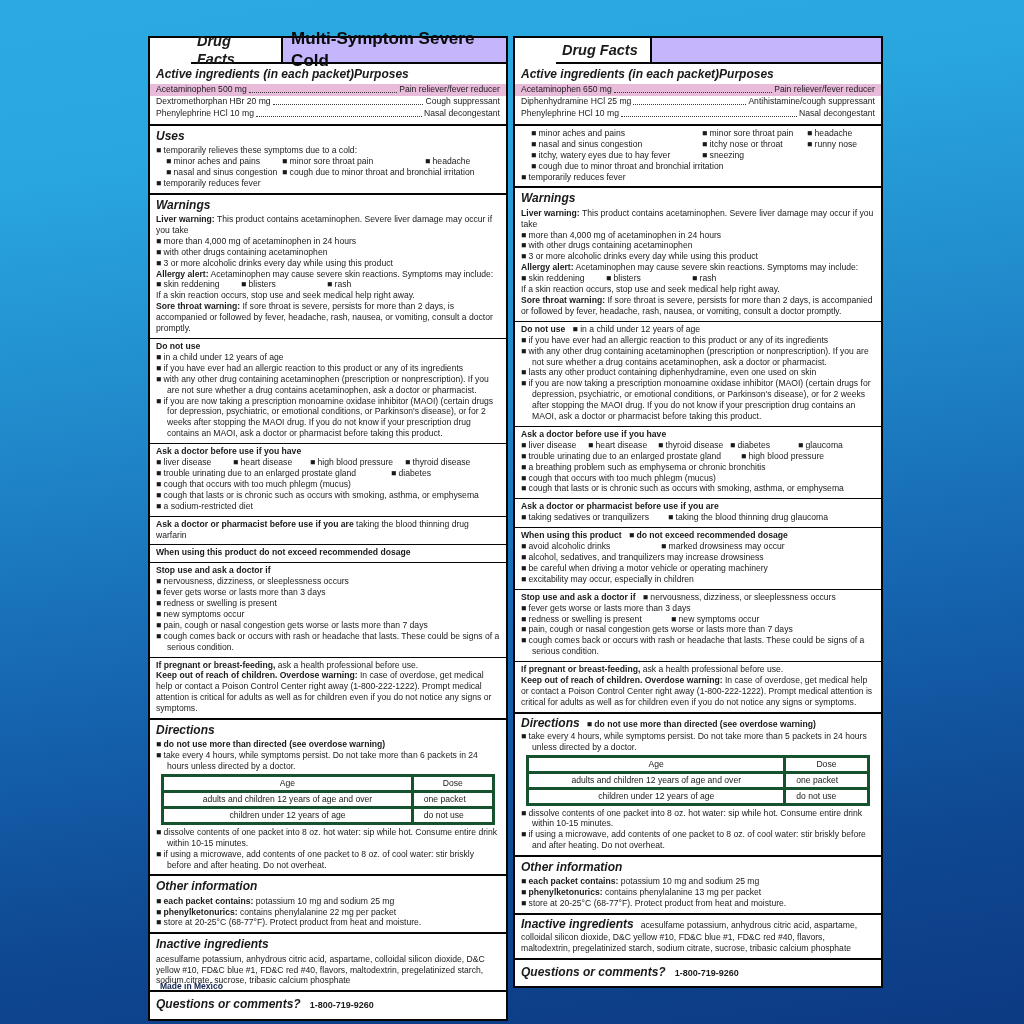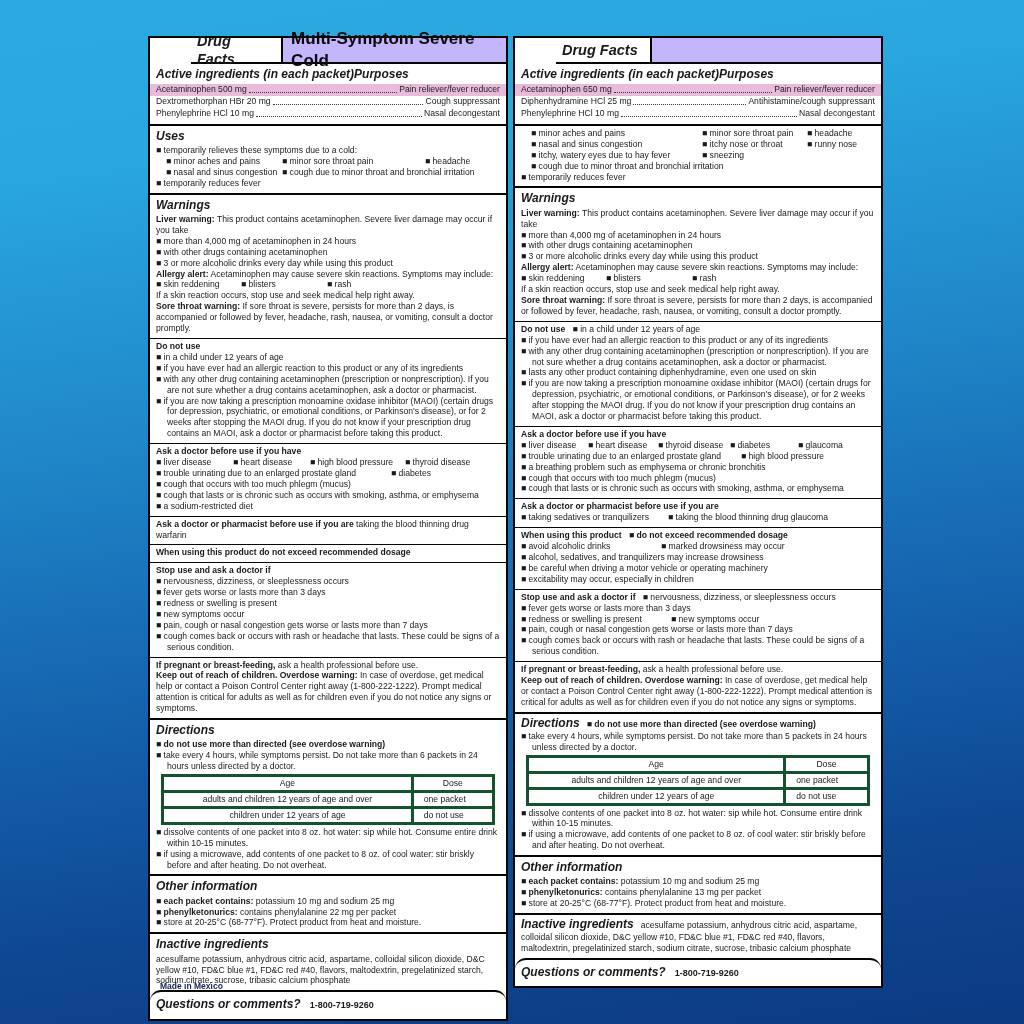--- a/index.html
+++ b/index.html
@@ -10,21 +10,21 @@
   }
   .panel{position:absolute;background:#fff;border:2px solid #050505;font-size:8.6px;line-height:1.27;display:flex;flex-direction:column;}
   #panel-left{left:148px;top:36px;width:356px;min-height:936px;}
   #panel-right{left:513px;top:36px;width:366px;min-height:947px;}
   .panel-header{display:flex;align-items:stretch;background:#c4b5fd;border-bottom:2px solid #050505;height:24px;margin-left:41px;}
   .tab{background:#fff;border-right:2px solid #050505;font-style:italic;font-weight:700;font-size:14.5px;display:flex;align-items:center;padding:0 12px 0 6px;}
   .panel-title{font-weight:700;font-size:17px;display:flex;align-items:center;padding-left:8px;color:#0a0a0a;}
   .sec{padding:2px 6px 4px;}
   .sec.thick{border-top:2.5px solid #050505;}
   .sec.thin{border-top:1px solid #050505;}
-  .sec.questions{margin-top:auto;border-radius:11px;}
+  .sec.questions{margin-top:auto;}
   .h1{font-style:italic;font-weight:700;font-size:12px;padding:1px 0;}
   .h1.inline{display:inline;padding-right:7px;}
   .sub{font-weight:700;}
   .b{font-weight:700;}
   .line{padding:0;}
   .bullet{padding-left:11px;text-indent:-11px;}
   .ind{margin-left:10px;}
   .cols span{display:inline-block;vertical-align:top;}
   .c62{width:86px}.c67{width:67px}.c68{width:68px}.c70{width:70px}.c72{width:72px}.c77{width:77px}
   .c85{width:85px}.c95{width:95px}.c105{width:105px}.c116{width:116px}.c140{width:140px}

